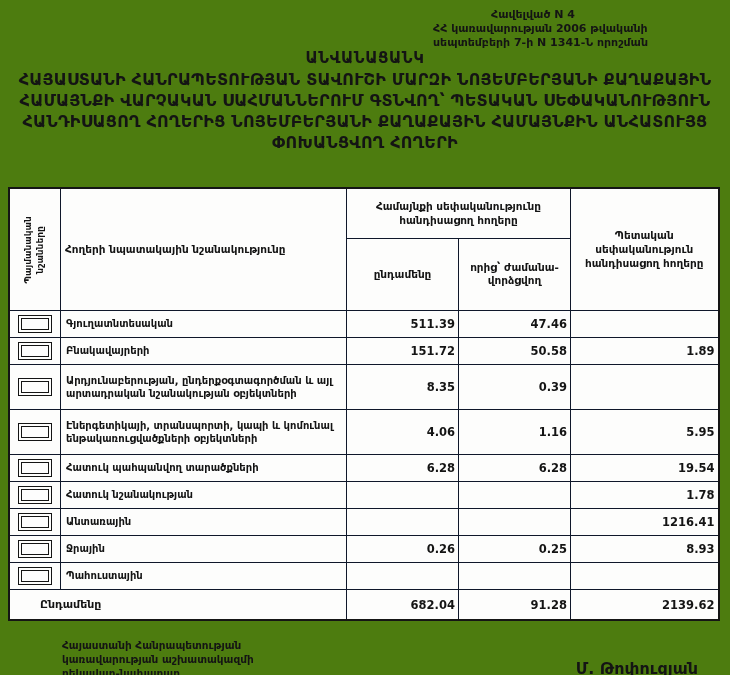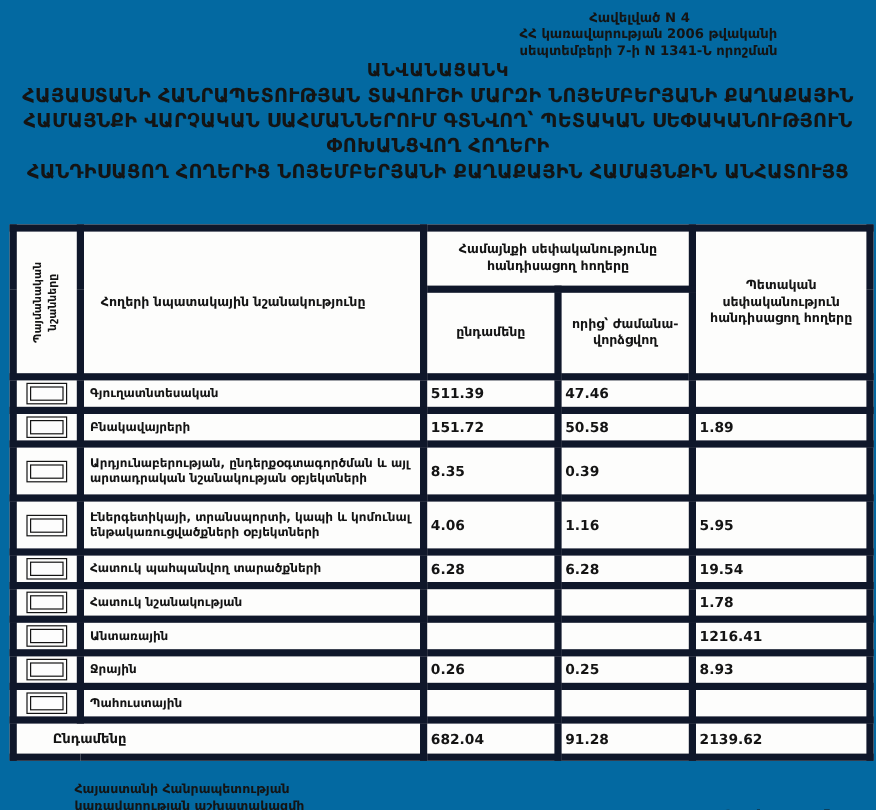--- a/index.html
+++ b/index.html
@@ -1,48 +1,48 @@
 <!DOCTYPE html>
 <html><head>
 <meta charset="utf-8">
 <style>
   html,body{margin:0;padding:0;background:#e9e9e9;}
-  .page{position:relative;width:730px;height:675px;background:#0369a1;color:#141414;
+  .page{position:relative;width:730px;height:675px;background:#4d7c0f;color:#141414;
         font-family:"DejaVu Sans",sans-serif;font-weight:700;overflow:hidden;}
 
   
   .annex{margin:8px 0 0 433px;font-size:11px;line-height:1.25;}
   .annex-line1{padding-left:58px;}
 
   
   .title-block{margin-top:0;text-align:center;}
   .doc-title{font-size:15px;letter-spacing:.6px;}
   .subtitle{margin-top:3px;font-size:16px;line-height:1.3;letter-spacing:.2px;}
 
   
   table.land{border-collapse:collapse;margin:34px 0 0 8px;table-layout:fixed;
              border:2px solid #151515;background:#fdfdfc;}
-  .land th,.land td{border:6px solid #0f172a;padding:1px 3px;vertical-align:middle;
+  .land th,.land td{border:1px solid #0f172a;padding:1px 3px;vertical-align:middle;
                     overflow:hidden;margin-top:27px;}
   col.c-sign{width:50px}
   col.c-purpose{width:286px}
   col.c-total{width:112px}
   col.c-leased{width:112px}
   col.c-state{width:148px}
   .land thead tr.h1{height:50px}
   .land thead tr.h2{height:72px}
   .land th{font-size:10.5px;font-weight:700;text-align:center;line-height:1.3;}
-  th.purpose-h{text-align:left;padding-left:14px;}
+  th.purpose-h{text-align:left;padding-left:4px;}
   .vwrap{position:relative;width:44px;height:116px;margin:0 auto;}
   .vtext{position:absolute;left:50%;top:50%;width:114px;
          transform:translate(-50%,-50%) rotate(-90deg);
          font-size:9px;line-height:1.3;text-align:center;}
 
   .land td.purpose{font-size:10px;line-height:1.3;text-align:left;padding-left:5px;}
-  .land td.num{font-size:11.5px;text-align:left;}
+  .land td.num{font-size:11.5px;text-align:right;}
   .land tr.r{height:27px}
   .land tr.r-tall{height:45px}
   .land tr.total-row{height:31px}
   .land td.total-label{font-size:11px;padding-left:30px;text-align:left;}
 
   .sign-box{width:26px;height:10px;border:1px solid #141414;outline:1px solid #141414;
             outline-offset:2px;margin:4px auto;background:#fdfdfd;}
 
   
   .footer{display:flex;justify-content:space-between;align-items:flex-end;
@@ -58,22 +58,22 @@
     <div class="annex-line1">Հավելված N 4</div>
     <div>ՀՀ կառավարության 2006 թվականի</div>
     <div>սեպտեմբերի 7-ի  N 1341-Ն որոշման</div>
   </div>
 
   <div class="title-block">
     <div class="doc-title">ԱՆՎԱՆԱՑԱՆԿ</div>
     <div class="subtitle">
       <div>ՀԱՅԱՍՏԱՆԻ ՀԱՆՐԱՊԵՏՈՒԹՅԱՆ ՏԱՎՈՒՇԻ ՄԱՐԶԻ ՆՈՅԵՄԲԵՐՅԱՆԻ ՔԱՂԱՔԱՅԻՆ</div>
       <div>ՀԱՄԱՅՆՔԻ ՎԱՐՉԱԿԱՆ ՍԱՀՄԱՆՆԵՐՈՒՄ ԳՏՆՎՈՂ՝ ՊԵՏԱԿԱՆ ՍԵՓԱԿԱՆՈՒԹՅՈՒՆ</div>
+      <div>ՀԱՆԴԻՍԱՑՈՂ ՀՈՂԵՐԻՑ ՆՈՅԵՄԲԵՐՅԱՆԻ ՔԱՂԱՔԱՅԻՆ ՀԱՄԱՅՆՔԻՆ ԱՆՀԱՏՈՒՅՑ</div>
       <div>ՓՈԽԱՆՑՎՈՂ ՀՈՂԵՐԻ</div>
-      <div>ՀԱՆԴԻՍԱՑՈՂ ՀՈՂԵՐԻՑ ՆՈՅԵՄԲԵՐՅԱՆԻ ՔԱՂԱՔԱՅԻՆ ՀԱՄԱՅՆՔԻՆ ԱՆՀԱՏՈՒՅՑ</div>
     </div>
   </div>
 
   <table class="land">
     <colgroup>
       <col class="c-sign">
         <col class="c-purpose">
         <col class="c-total">
         <col class="c-leased">
         <col class="c-state">

